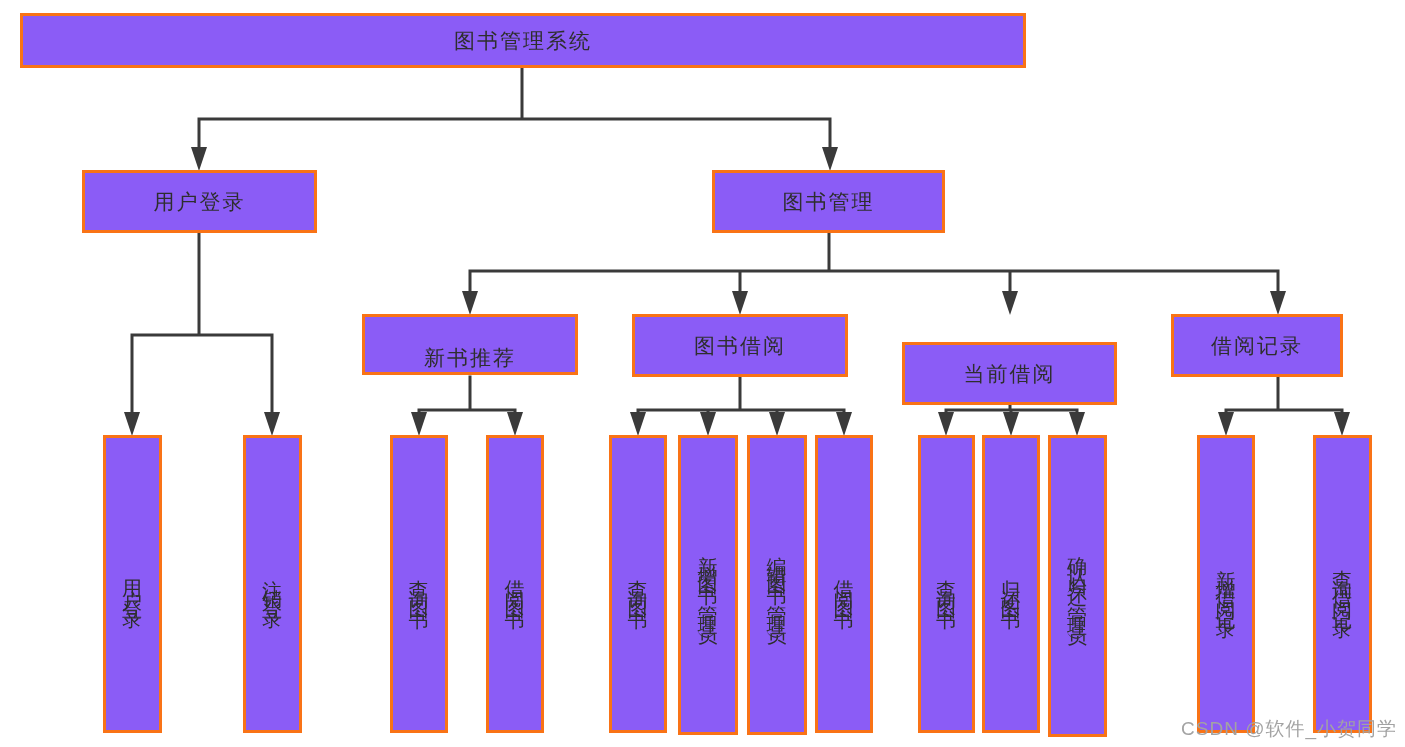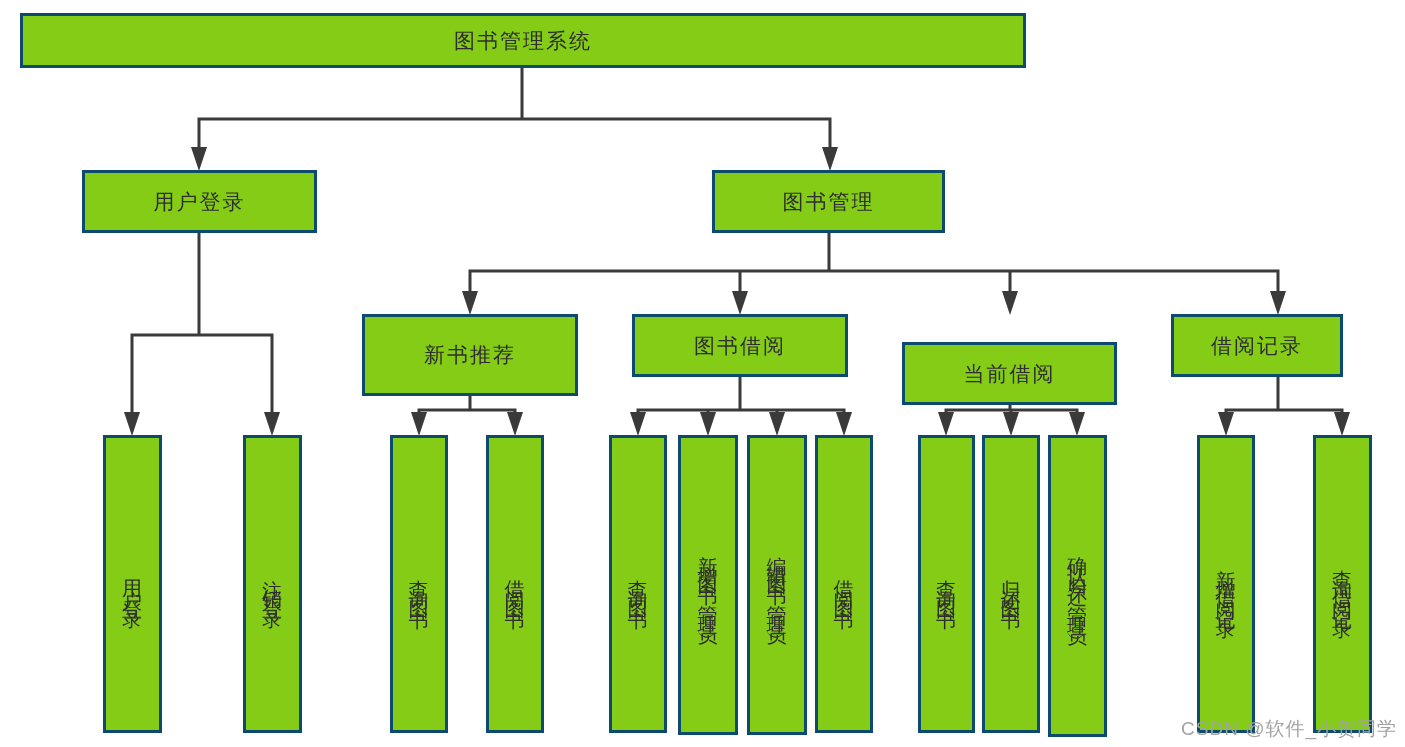--- a/index.html
+++ b/index.html
@@ -13,22 +13,22 @@
   .canvas {
     position: absolute; left: 0; top: 0;
     width: 1405px; height: 747px;
   }
   svg.connectors {
     position: absolute; left: 0; top: 0;
     width: 1405px; height: 747px;
   }
   .node {
     position: absolute;
-    background: #84cc16;
-    border: 3px solid #0c4a6e;
+    background: #8b5cf6;
+    border: 3px solid #f97316;
     display: flex; align-items: center; justify-content: center;
     color: #2e2e2e;
   }
   .hnode { font-size: 21px; letter-spacing: 2px; }
   .vnode { font-size: 20px; }
   .vnode .vtext {
     writing-mode: vertical-rl;
     text-orientation: mixed;
     letter-spacing: 10px;
     line-height: 1.1;
@@ -100,21 +100,21 @@
     <span>图书管理系统</span>
   </div>
 
   <div class="node hnode" style="left:82px; top:170px; width:235px; height:63px;">
     <span>用户登录</span>
   </div>
   <div class="node hnode" style="left:712px; top:170px; width:233px; height:63px;text-align:center;">
     <span>图书管理</span>
   </div>
 
-  <div class="node hnode" style="left:362px; top:314px; width:216px; height:82px;">
+  <div class="node hnode" style="left:362px; top:314px; width:216px; height:61px;align-items:flex-end;">
     <span>新书推荐</span>
   </div>
   <div class="node hnode" style="left:632px; top:314px; width:216px; height:63px;">
     <span>图书借阅</span>
   </div>
   <div class="node hnode" style="left:902px; top:314px; width:215px; height:63px;margin-top:28px;">
     <span>当前借阅</span>
   </div>
   <div class="node hnode" style="left:1171px; top:314px; width:172px; height:63px;">
     <span>借阅记录</span>

